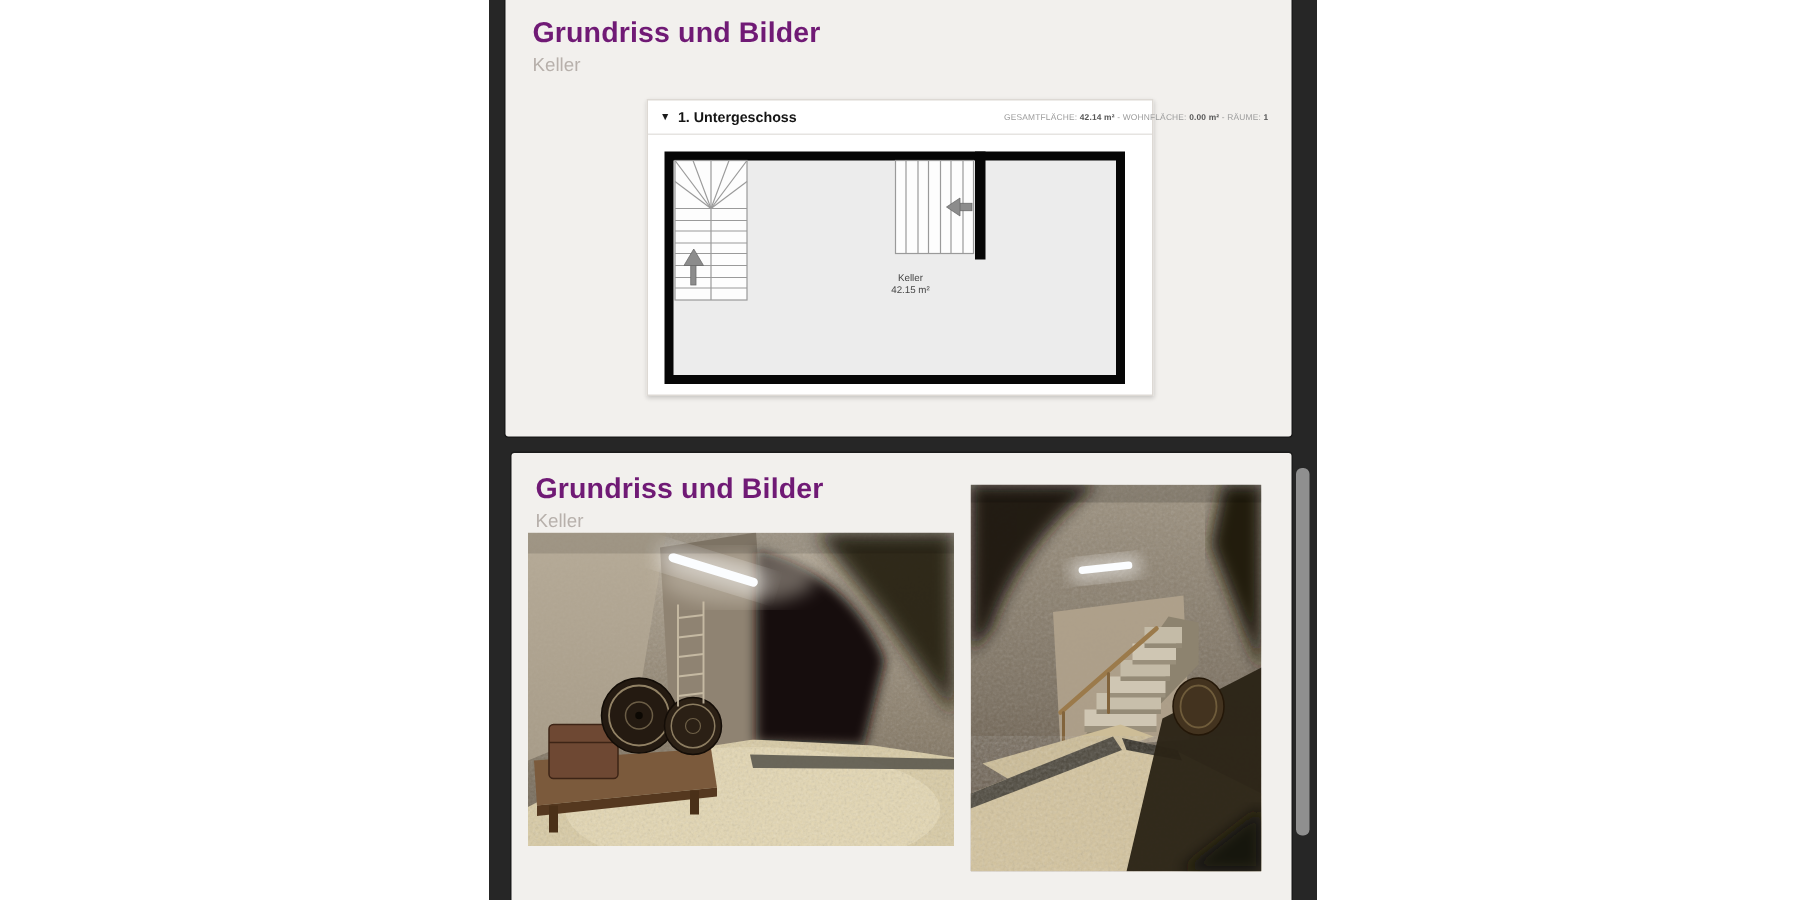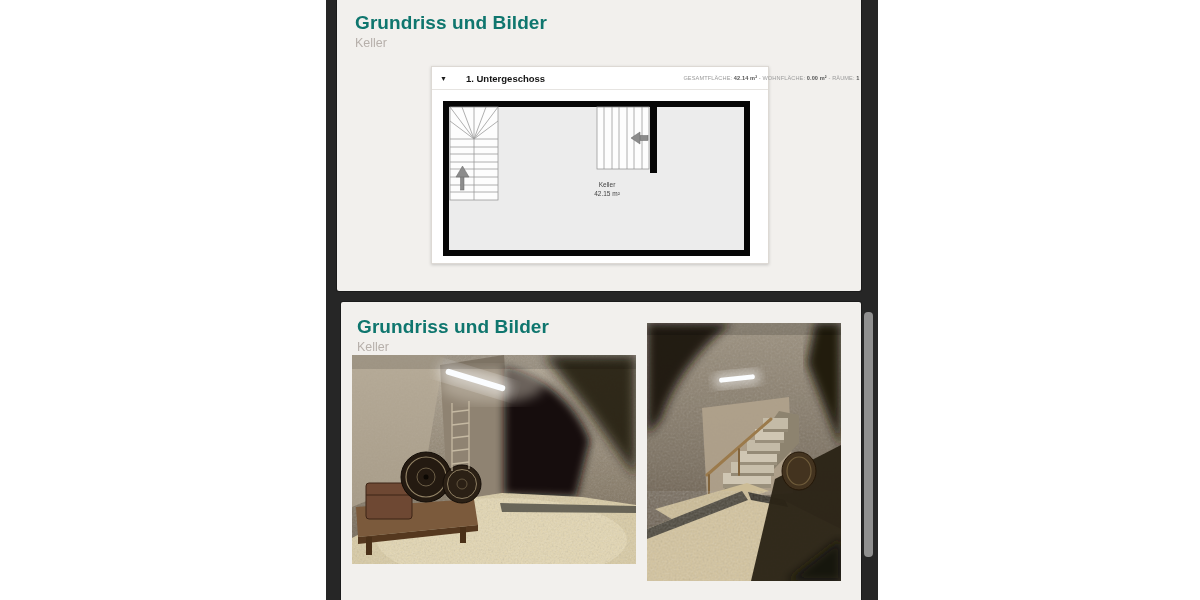--- a/index.html
+++ b/index.html
@@ -8,35 +8,35 @@
   #stage { position:relative; width:1200px; height:600px; }
 
   .viewer-frame { position:absolute; left:326px; top:0; width:552px; height:600px;
                   background:#262626; }
 
   .page { position:absolute; background:#f2f0ed; border-radius:2px;
           box-shadow:0 0 0 1px #1b1b1b; overflow:hidden; }
   #page1 { left:337px; top:-10px; width:524px; height:301px; }
   #page2 { left:341px; top:302px; width:520px; height:308px; }
 
-  .page-title { position:absolute; color:#0f766e; font-size:19px; font-weight:bold;
+  .page-title { position:absolute; color:#701a75; font-size:19px; font-weight:bold;
                 letter-spacing:0.1px; white-space:nowrap; }
   .page-subtitle { position:absolute; color:#b7b0ab; font-size:12.5px; white-space:nowrap; }
   #page1 .page-title { left:18px; top:22px; }
   #page1 .page-subtitle { left:18px; top:46px; }
   #page2 .page-title { left:16px; top:14px; }
   #page2 .page-subtitle { left:16px; top:38px; }
 
   .fp-card { position:absolute; left:94px; top:76px; width:338px; height:198px;
              background:#ffffff; border:1px solid #ddd9d4;
              box-shadow:0 1px 3px rgba(0,0,0,0.18); }
   .fp-header { position:relative; height:23px; border-bottom:1px solid #e6e4e1;
                display:flex; align-items:center; padding:0 8px; }
   .fp-collapse { font-size:7px; color:#1a1a1a; line-height:1; }
-  .fp-level { font-size:9.5px; font-weight:bold; color:#141414; margin-left:19px;
+  .fp-level { font-size:9.5px; font-weight:bold; color:#141414; margin-left:5px;
               white-space:nowrap; }
   .fp-stats { margin-left:auto; font-size:10px; color:#9b9b9b; white-space:nowrap;
               transform:scale(0.56); transform-origin:right center; letter-spacing:0.2px; }
   .fp-stats b { color:#555; font-weight:bold; }
   .fp-stats .sep { margin:0 3px; }
   .fp-plan { position:absolute; left:0; top:24px; }
 
   .photo { position:absolute; overflow:hidden; }
   #photo1 { left:11px; top:53px; width:284px; height:209px; }
   #photo2 { left:306px; top:21px; width:194px; height:258px; }

